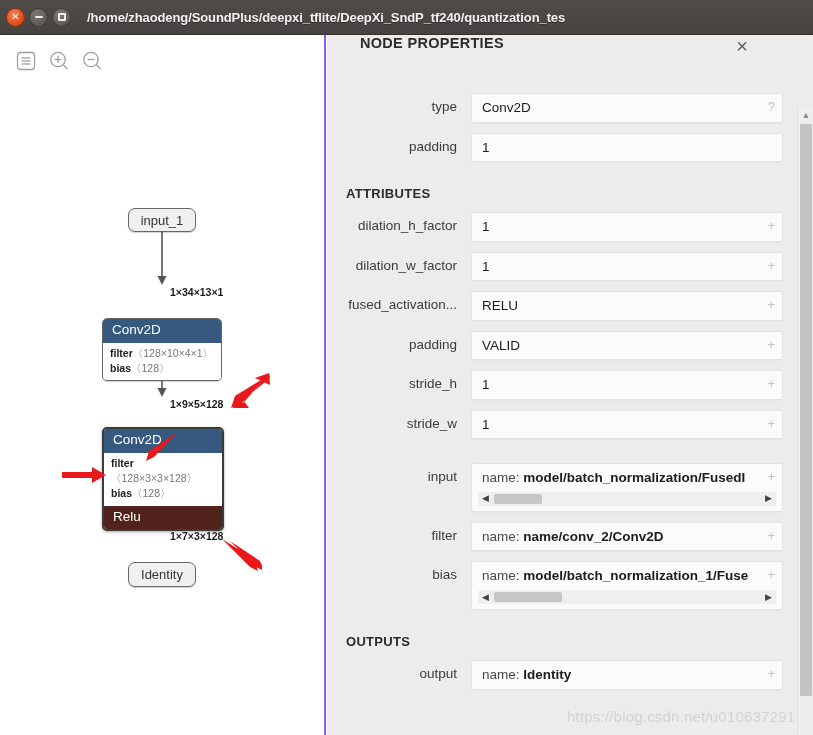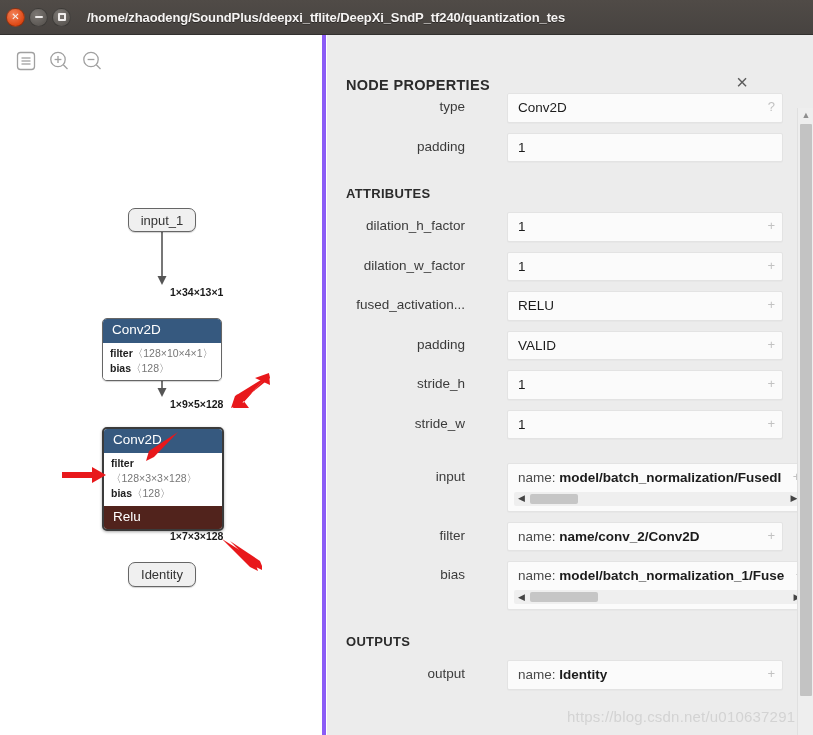--- a/index.html
+++ b/index.html
@@ -44,21 +44,21 @@
     white-space: nowrap;
     letter-spacing: -0.1px;
     text-shadow: 0 1px 0 rgba(0,0,0,.45);
   }
 
   
   #graph-pane {
     position: absolute; left: 0; top: 35px;
     width: 326px; height: 700px;
     background: #ffffff;
-    border-right: 4px solid #8b5cf6;
+    border-right: 2px solid #8b5cf6;
     overflow: hidden;
   }
   #graph-toolbar {
     position: absolute; left: 12px; top: 12px;
     display: flex; align-items: center; gap: 5px;
   }
   .tb-btn {
     width: 28px; height: 28px;
     display: flex; align-items: center; justify-content: center;
     color: #9b9b9b;
@@ -117,43 +117,42 @@
   
   #props-pane {
     position: absolute; left: 327px; top: 35px;
     width: 486px; height: 700px;
     background: #ececec;
     overflow: hidden;
   }
   #props-header {
     position: absolute; left: 0; top: 0;
     width: 448px; height: 58px;
-    display: flex; align-items: flex-end; justify-content: space-between;
-    padding: 0 22px 0 19px;
+    display: flex; align-items: flex-start; justify-content: space-between;
+    padding: 0 22px 0 33px;
   }
   #props-title {
     font-size: 14.5px; font-weight: bold; color: #2b2b2b;
     letter-spacing: .3px;
   }
   #props-close {
     font-size: 20px; color: #5c5c5c; line-height: 1;
     width: 22px; height: 22px;
     display: flex; align-items: center; justify-content: center;
   }
 
   #props-scroll {
     position: absolute; left: 0; top: 58px;
     width: 470px; height: 642px;
     overflow: hidden;
   }
   .field-row {
     display: flex; align-items: flex-start;
     margin: 0 0 10px 0;
-    padding: 0 14px 0 8px;
-    gap: 28px;
+    padding: 0 14px 0 0;
   }
   .field-label {
     width: 144px;
     text-align: right;
     padding-right: 14px;
     padding-top: 6px;
     font-size: 13.5px;
     color: #3b3b3b;
     white-space: nowrap;
     flex: 0 0 auto;

